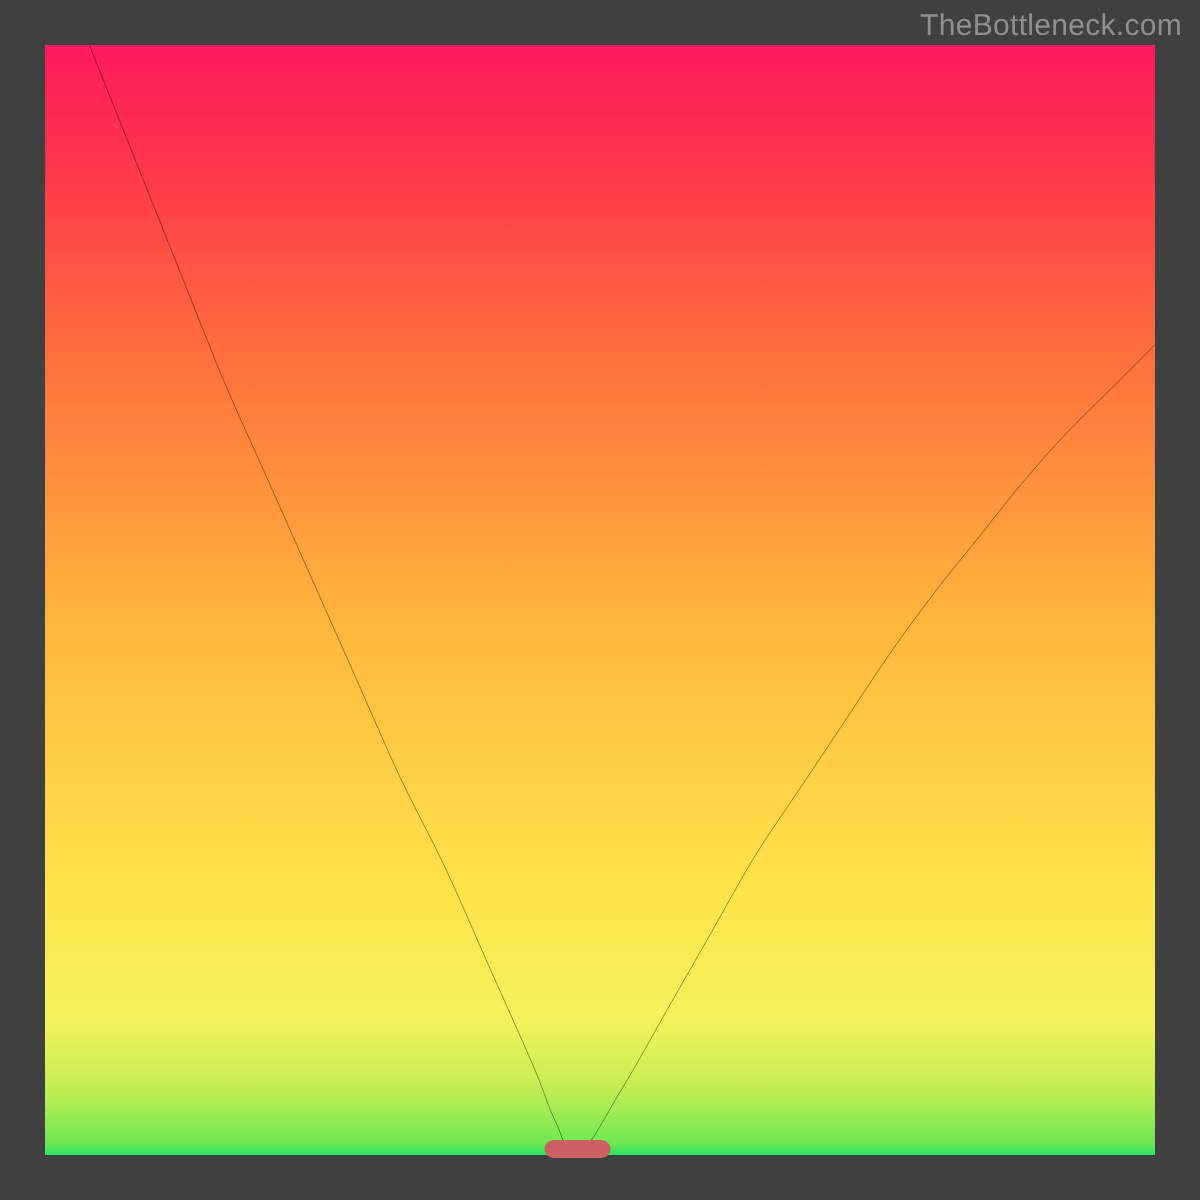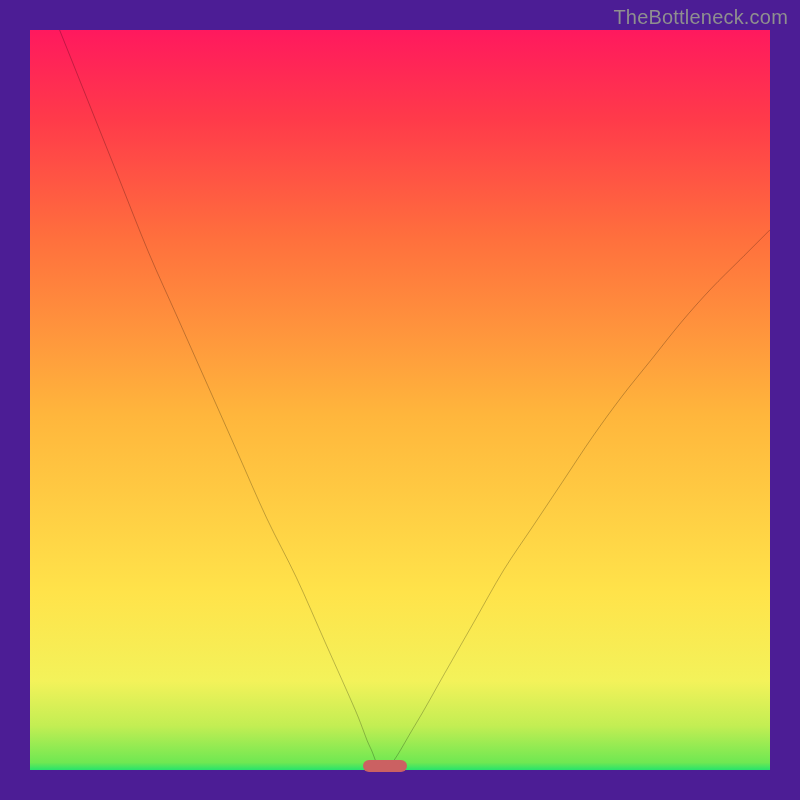--- a/index.html
+++ b/index.html
@@ -7,21 +7,21 @@
     padding: 0;
     width: 800px;
     height: 800px;
     background: #000;
     font-family: Arial, Helvetica, sans-serif;
   }
   .frame {
     position: relative;
     width: 800px;
     height: 800px;
-    background: #4c1d95;
+    background: #404040;
   }
   .plot-area {
     position: absolute;
     left: 30px;
     top: 30px;
     width: 740px;
     height: 740px;
     background: linear-gradient(
       to top,
       #27e36c 0%,

